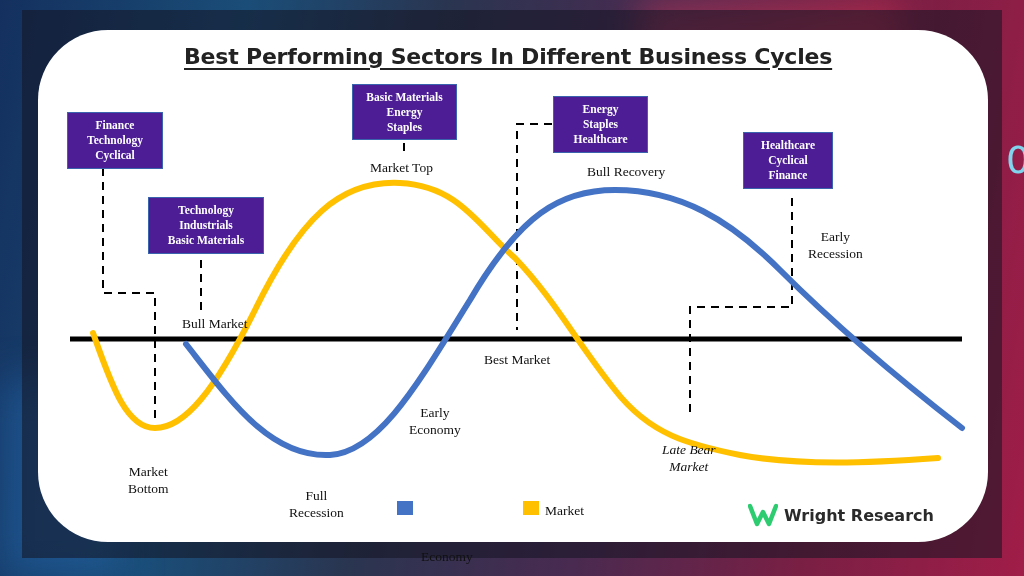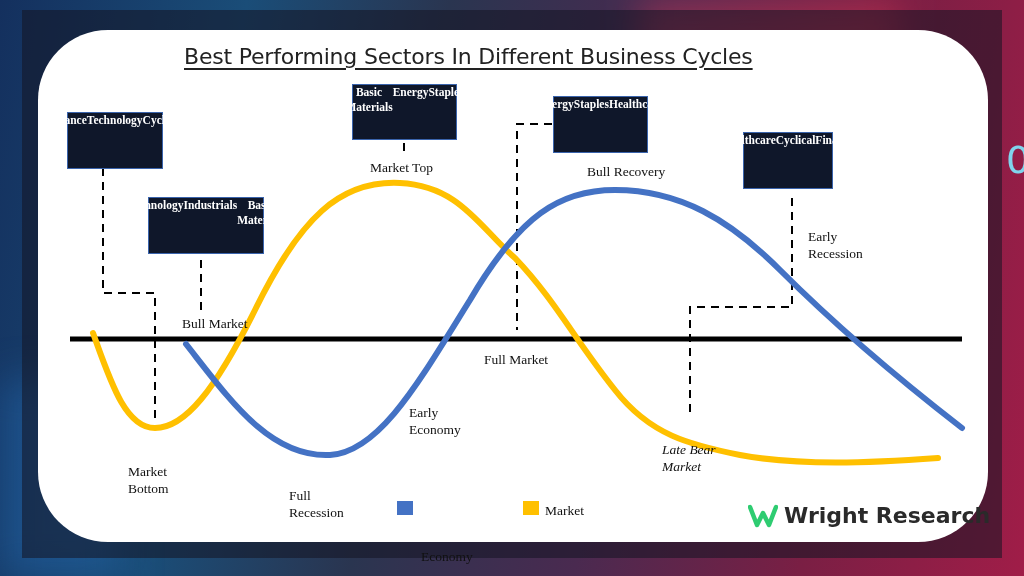--- a/index.html
+++ b/index.html
@@ -4,28 +4,28 @@
 <style>
   html,body{margin:0;padding:0;}
   body{width:1024px;height:576px;overflow:hidden;position:relative;
     background:linear-gradient(100deg,#14305e 0%,#1a4d78 22%,#2a3550 40%,#4a2a50 60%,#7a1f44 80%,#a01d48 100%);
     font-family:"Liberation Serif",serif;}
   .bg-glow1{position:absolute;left:640px;top:0;width:260px;height:80px;background:rgba(255,60,90,.35);filter:blur(18px);}
   .bg-glow2{position:absolute;left:0;top:380px;width:120px;height:196px;background:rgba(40,120,200,.35);filter:blur(20px);}
   .frame{position:absolute;left:22px;top:10px;width:980px;height:548px;background:rgba(20,20,35,.55);}
   .card{position:absolute;left:38px;top:30px;width:950px;height:512px;background:#ffffff;border-radius:70px;}
   .glyph0{position:absolute;left:1006px;top:138px;font-family:"DejaVu Sans",sans-serif;font-size:38px;color:#7fe8ff;opacity:.9;}
-  .title{position:absolute;left:184px;top:44px;width:668px;text-align:left;font-family:"DejaVu Sans",sans-serif;font-weight:normal;font-size:22px;color:#222;text-decoration:underline;text-underline-offset:4px;letter-spacing:-0.2px;white-space:nowrap;}
+  .title{position:absolute;left:184px;top:44px;width:668px;text-align:left;font-family:"DejaVu Sans",sans-serif;font-weight:bold;font-size:22px;color:#222;text-decoration:underline;text-underline-offset:4px;letter-spacing:-0.2px;white-space:nowrap;}
   svg.chart{position:absolute;left:0;top:0;}
-  .box{position:absolute;background:#0f172a;color:#fff;font-weight:bold;font-size:11.5px;line-height:15px;text-align:center;display:flex;flex-direction:row;justify-content:center;border:1px solid #3a64ad;box-sizing:border-box;}
-  .lbl{position:absolute;font-size:13.5px;color:#111;line-height:17px;text-align:left;white-space:nowrap;}
+  .box{position:absolute;background:#4c1d95;color:#fff;font-weight:bold;font-size:11.5px;line-height:15px;text-align:center;display:flex;flex-direction:column;justify-content:center;border:1px solid #3a64ad;box-sizing:border-box;}
+  .lbl{position:absolute;font-size:13.5px;color:#111;line-height:17px;text-align:center;white-space:nowrap;}
   .legend-sw{position:absolute;width:16px;height:14px;}
   .legend-tx{position:absolute;font-size:13.5px;color:#111;}
   .brand{position:absolute;left:748px;top:503px;display:flex;align-items:center;gap:6px;}
-  .brand-name{font-family:"DejaVu Sans",sans-serif;font-weight:bold;font-size:22px;color:#2a2a2a;}
+  .brand-name{font-family:"DejaVu Sans",sans-serif;font-weight:bold;font-size:16px;color:#2a2a2a;}
 </style>
 </head>
 <body>
 
 <div class="bg-glow1"></div>
 <div class="bg-glow2"></div>
 <div class="frame"></div>
 <div class="glyph0">0</div>
 
 <div class="card"></div>
@@ -79,21 +79,21 @@
   <div>Market</div>
   <div>Bottom</div>
 </div>
 <div class="lbl" style="left:170px;top:315px;margin-left:12px;">Bull Market</div>
 <div class="lbl" style="left:370px;top:159px;">Market Top</div>
 <div class="lbl" style="left:587px;top:163px;">Bull Recovery</div>
 <div class="lbl" style="left:808px;top:228px;">
   <div>Early</div>
   <div>Recession</div>
 </div>
-<div class="lbl" style="left:484px;top:351px;">Full Market</div>
+<div class="lbl" style="left:484px;top:351px;">Best Market</div>
 <div class="lbl" style="left:409px;top:404px;">
   <div>Early</div>
   <div>Economy</div>
 </div>
 <div class="lbl" style="left:289px;top:487px;">
   <div>Full</div>
   <div>Recession</div>
 </div>
 <div class="lbl" style="left:662px;top:441px;font-style:italic;">
   <div>Late Bear</div>

